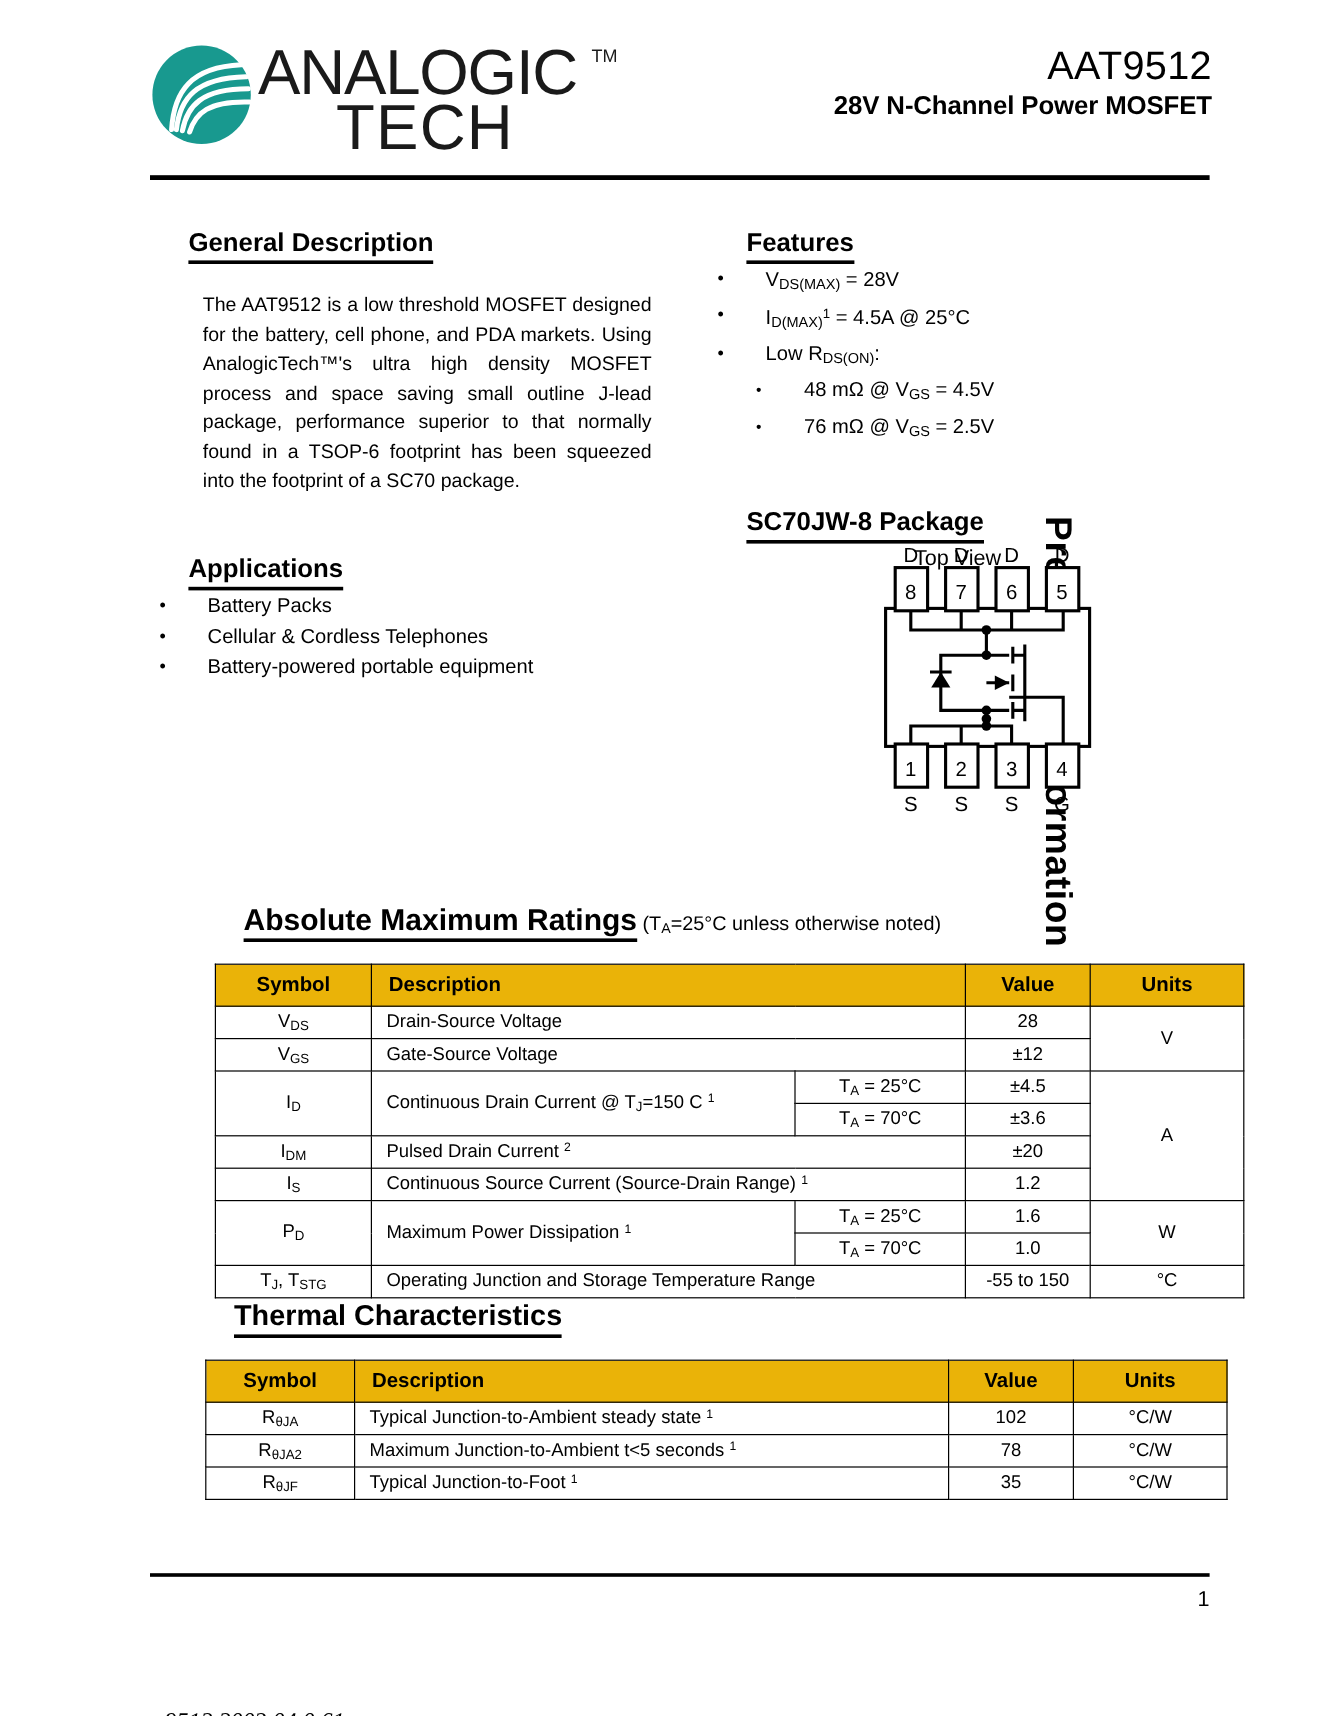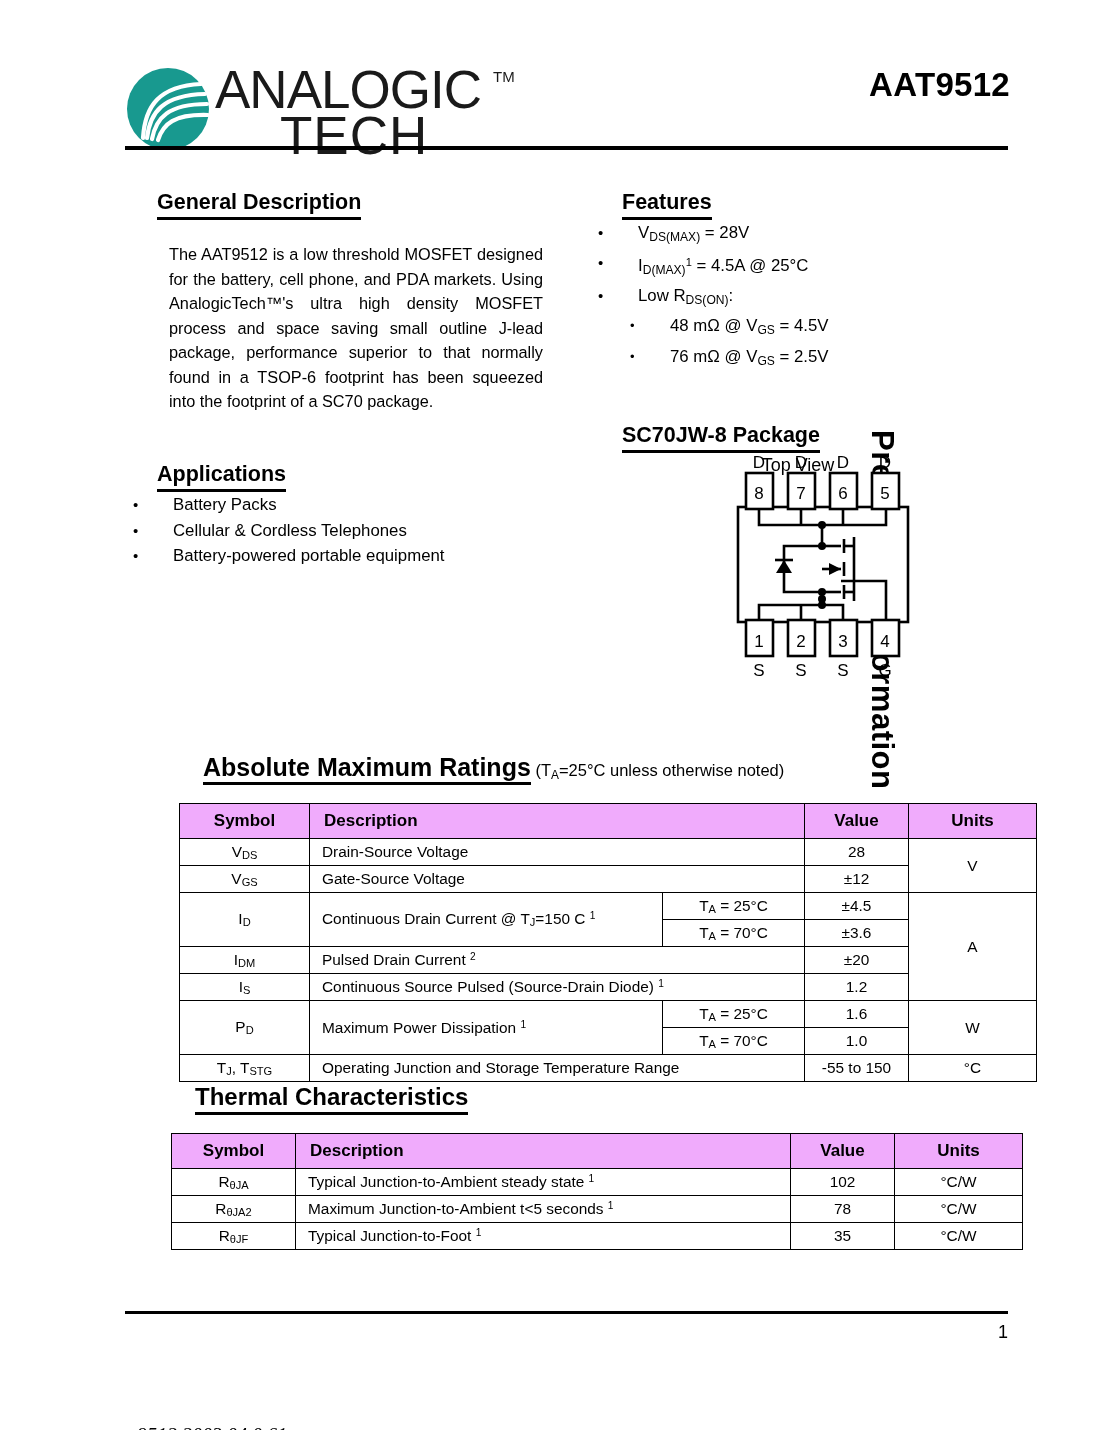--- a/index.html
+++ b/index.html
@@ -18,41 +18,41 @@
   .page {
     position: absolute;
     left: 0; top: 0;
     width: 1105px;
     height: 1430px;
   }
 
   
   #header {
     position: absolute;
-    left: 125px; top: 52px;
+    left: 125px; top: 22px;
     width: 885px; height: 110px;
   }
   #logo-mark {
     position: absolute;
     left: 0; top: 14px;
     width: 86px; height: 86px;
   }
   #logo-wordmark {
     position: absolute;
     left: 90px; top: 8px;
     width: 330px; height: 100px;
   }
   #title-block {
     position: absolute;
     right: 0; top: 14px;
     text-align: right;
   }
   #part-number {
     font-size: 33px;
-    font-weight: bold;
+    font-weight: normal;
     letter-spacing: 0.3px;
     line-height: 38px;
   }
   #part-subtitle {
     font-size: 21.5px;
     font-weight: bold;
     line-height: 28px;
     letter-spacing: -0.1px;
   }
   #header-rule {
@@ -149,21 +149,21 @@
     font-size: 15.4px;
   }
   table.dt th, table.dt td {
     border: 1.4px solid #000;
     padding: 0;
     text-align: center;
     vertical-align: middle;
     height: 26px;
   }
   table.dt thead th {
-    background: #f0abfc;
+    background: #eab308;
     font-weight: bold;
     font-size: 17px;
     height: 34px;
   }
   table.dt td.desc, table.dt th.desc {
     text-align: left;
     padding-left: 12px;
   }
   table.dt thead th.desc { padding-left: 14px; }
 
@@ -216,20 +216,21 @@
     <div id="logo-wordmark">
       <svg width="330" height="100" viewBox="0 0 330 100">
         <text x="0" y="48" font-family="Liberation Sans, sans-serif" font-size="53" letter-spacing="-1" fill="#1a1a1a">ANALOGIC</text>
         <text x="278" y="22" font-family="Liberation Sans, sans-serif" font-size="15" fill="#1a1a1a">TM</text>
         <text x="65" y="94" font-family="Liberation Sans, sans-serif" font-size="53" letter-spacing="1" fill="#1a1a1a">TECH</text>
       </svg>
     </div>
 
     <div id="title-block">
       <div id="part-number">AAT9512</div>
+      <div id="part-subtitle">28V N-Channel Power MOSFET</div>
     </div>
   </div>
   <div id="header-rule"></div>
 
   <div id="sidebar-preliminary">Preliminary Information</div>
 
   <div id="gen-desc">
     <div class="sec-h-wrap">
       <span class="sec-h">General Description</span>
     </div>
@@ -422,21 +423,21 @@
         </tr>
 
         <tr>
           <td><span>I</span><sub>DM</sub></td>
           <td class="desc" colspan="2"><span>Pulsed Drain Current</span> <sup>2</sup></td>
           <td>±20</td>
         </tr>
 
         <tr>
           <td><span>I</span><sub>S</sub></td>
-          <td class="desc" colspan="2"><span>Continuous Source Pulsed (Source-Drain Diode)</span> <sup>1</sup></td>
+          <td class="desc" colspan="2"><span>Continuous Source Current (Source-Drain Range)</span> <sup>1</sup></td>
           <td>1.2</td>
         </tr>
 
         <tr>
           <td rowspan="2"><span>P</span><sub>D</sub></td>
           <td class="desc" rowspan="2"><span>Maximum Power Dissipation</span> <sup>1</sup></td>
           <td><span>T</span><sub>A</sub><span> = 25°C</span></td>
           <td>1.6</td>
           <td rowspan="2">W</td>
         </tr>

